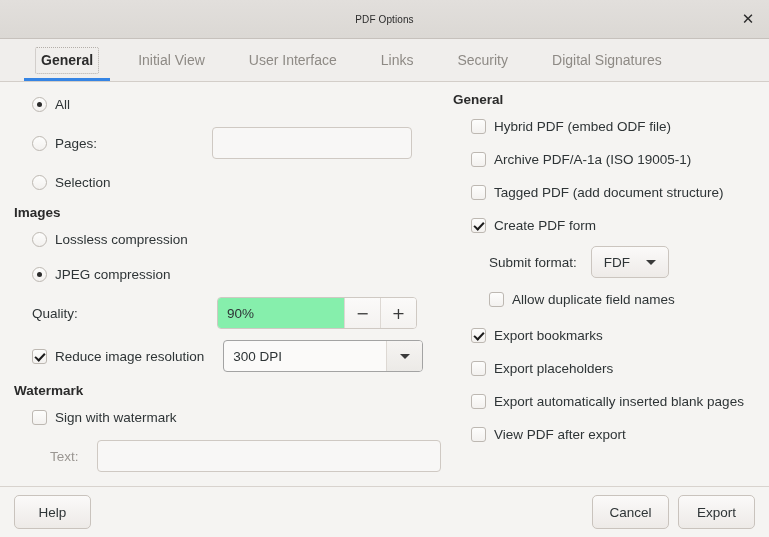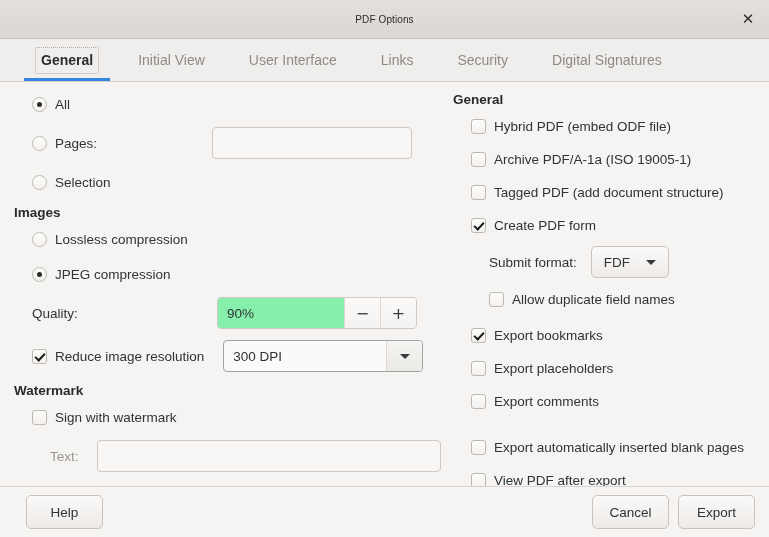--- a/index.html
+++ b/index.html
@@ -326,21 +326,21 @@
     display: inline-flex;
     align-items: center;
     justify-content: center;
     font-size: 13.5px;
     color: #2e3436;
     cursor: pointer;
     padding: 0 16px;
     box-sizing: border-box;
     margin-left: 9px;
   }
-  .btn.first { margin-left: 12px; }
+  .btn.first { margin-left: 0; }
 </style>
 </head>
 <body>
 
 <div class="dialog">
 
   <div class="titlebar">
     <div class="titlebar-title">PDF Options</div>
     <div class="close-btn">✕</div>
   </div>
@@ -468,24 +468,20 @@
       </div>
 
       <div class="row indent tight">
         <span class="checkbox checked"></span>
         <span class="lbl">Export bookmarks</span>
       </div>
       <div class="row indent tight">
         <span class="checkbox"></span>
         <span class="lbl">Export placeholders</span>
       </div>
-      <div class="row indent tight" style="margin-bottom:22px;">
-        <span class="checkbox"></span>
-        <span class="lbl">Export comments</span>
-      </div>
 
       <div class="row indent tight">
         <span class="checkbox"></span>
         <span class="lbl">Export automatically inserted blank pages</span>
       </div>
       <div class="row indent tight">
         <span class="checkbox"></span>
         <span class="lbl">View PDF after export</span>
       </div>
 

